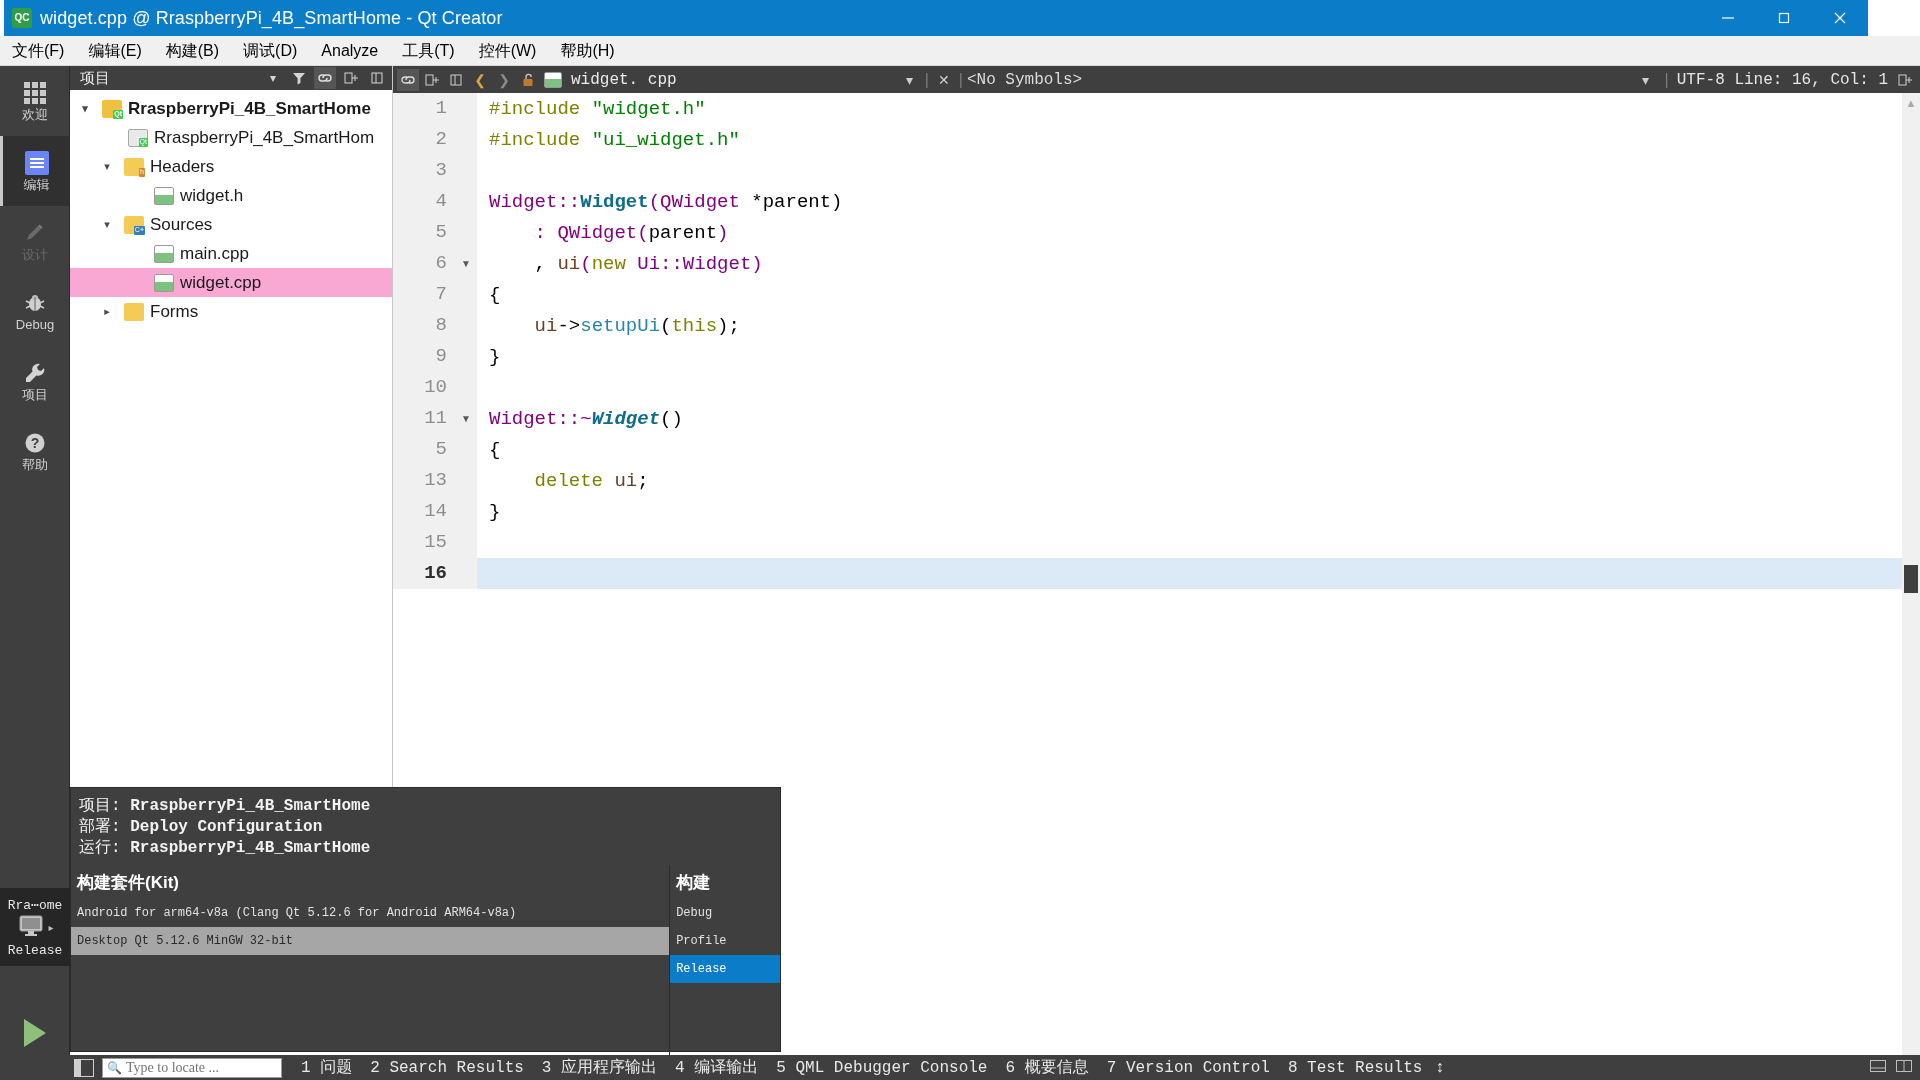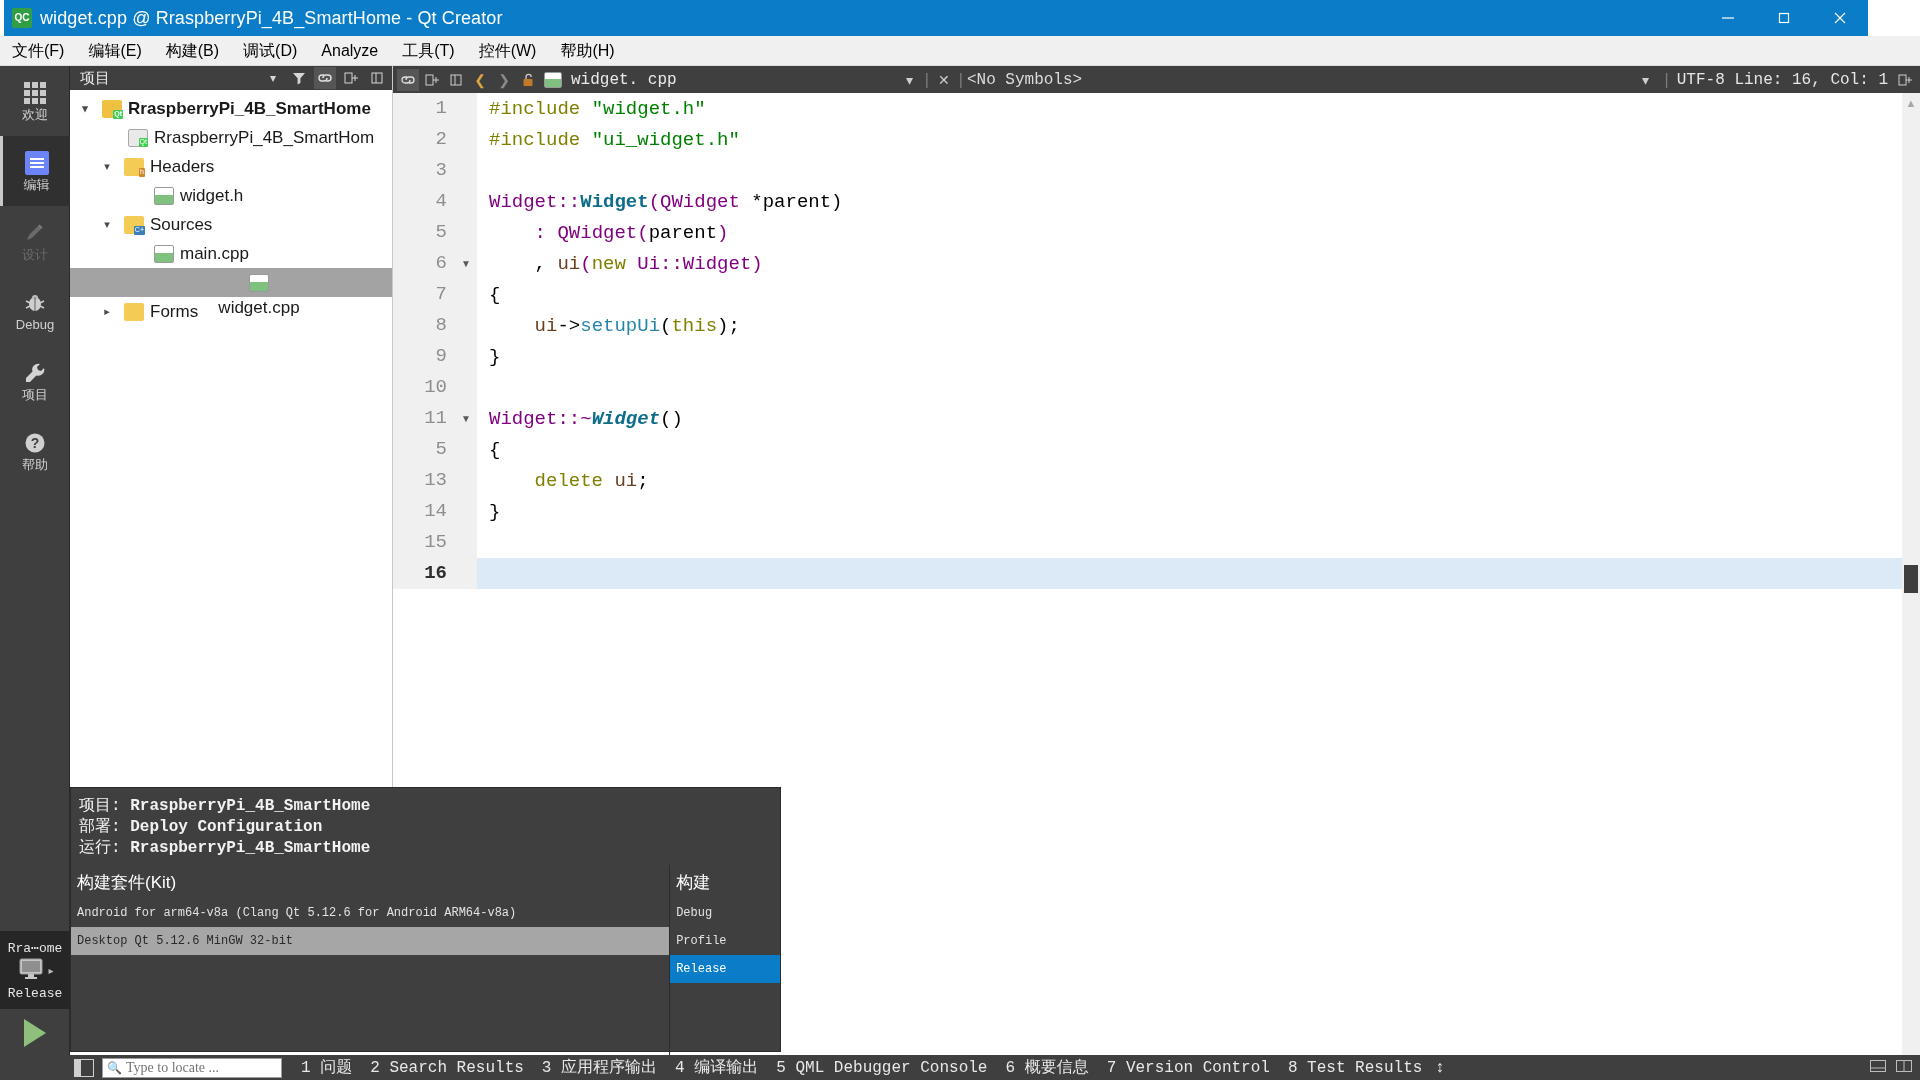--- a/index.html
+++ b/index.html
@@ -72,21 +72,21 @@
 
   .doc-ico {
     width: 24px; height: 24px; background: #6b84f7; border-radius: 2px;
     display: flex; flex-direction: column; align-items: center;
     justify-content: center; gap: 2px; padding: 4px 5px;
   }
   .doc-ico i { display: block; height: 2px; width: 100%; background: #ffffff; }
 
   
   .kitsel {
-    position: absolute; left: 0; top: 865px; width: 70px; height: 78px;
+    position: absolute; left: 0; top: 822px; width: 70px; height: 78px;
     background: #262626;
     display: flex; flex-direction: column; align-items: center;
     justify-content: center; gap: 1px; overflow: hidden;
   }
   .kitsel .k-top, .kitsel .k-bot {
     font-size: 13px; color: #e6e6e6; white-space: nowrap;
     font-family: "Liberation Mono", monospace;
   }
   .kitsel .k-mid { display: flex; align-items: center; gap: 2px; }
   .run-btn {
@@ -116,21 +116,21 @@
     width: 22px; height: 22px; display: flex; align-items: center;
     justify-content: center; color: #d6d6d6; font-size: 12px;
   }
   .ph-btn.on { background: #555555; }
   .tree { padding-top: 4px; }
   .trow {
     height: 29px; display: flex; align-items: center; gap: 6px;
     font-size: 17px; color: #1a1a1a; white-space: nowrap;
     font-family: "Liberation Sans", sans-serif;
   }
-  .trow.sel { background: #a3a3a3; flex-direction: column; }
+  .trow.sel { background: #f9a8d4; }
   .trow.bold { font-weight: bold; }
   .arrow { width: 22px; display: flex; align-items: center; justify-content: center;
            color: #4a4a4a; font-size: 11px; }
   .fico { width: 20px; height: 18px; border-radius: 2px; position: relative; flex: none; }
   .fico.folder { background: #f0c040; }
   .fico.folder.hdr { background: #f3cb55; }
   .fico.folder.src { background: #f3cb55; }
   .fico.folder.frm { background: #f3cb55; }
   .fico.file {
     background: linear-gradient(#ffffff 45%, #7fc17f 45%);
@@ -221,21 +221,21 @@
   .pp-row {
     font-size: 16px; line-height: 21px; white-space: nowrap;
     font-family: "Liberation Mono", monospace; color: #f2f2f2;
   }
   .pp-row b { font-weight: bold; }
   .pp-cols { display: flex; height: 195px; }
   .pp-left { width: 600px; border-right: 1px solid #2b2b2b; }
   .pp-right { width: 110px; }
   .pp-hdr {
     height: 34px; display: flex; align-items: center; padding-left: 6px;
-    font-size: 17px; font-weight: normal; color: #ffffff;
+    font-size: 17px; font-weight: bold; color: #ffffff;
     font-family: "Liberation Sans", sans-serif; white-space: nowrap;
   }
   .pp-item {
     height: 28px; display: flex; align-items: center; padding-left: 6px;
     font-size: 12px; color: #e2e2e2; white-space: nowrap;
     font-family: "Liberation Mono", monospace;
   }
   .pp-item.hover { background: #a6a6a6; color: #2a2a2a; }
   .pp-item.sel { background: #0a7cc8; color: #ffffff; }
 

